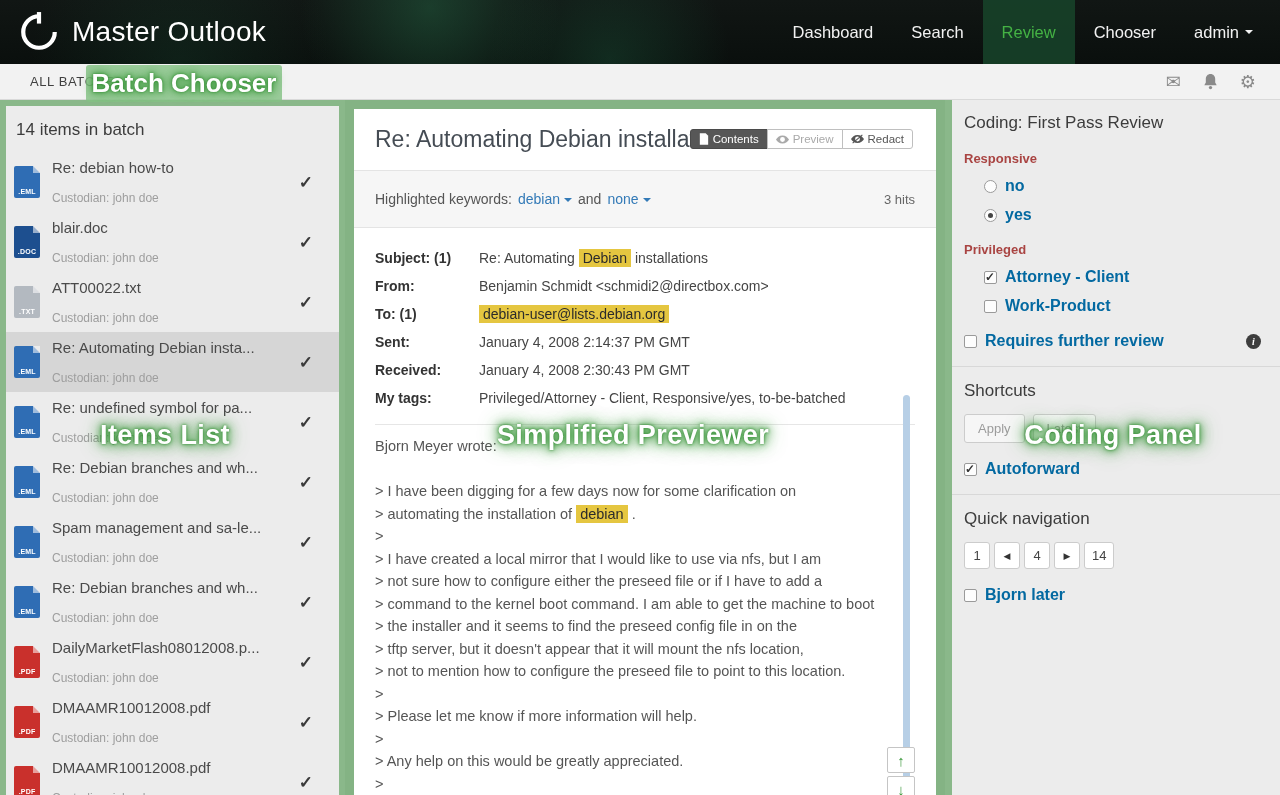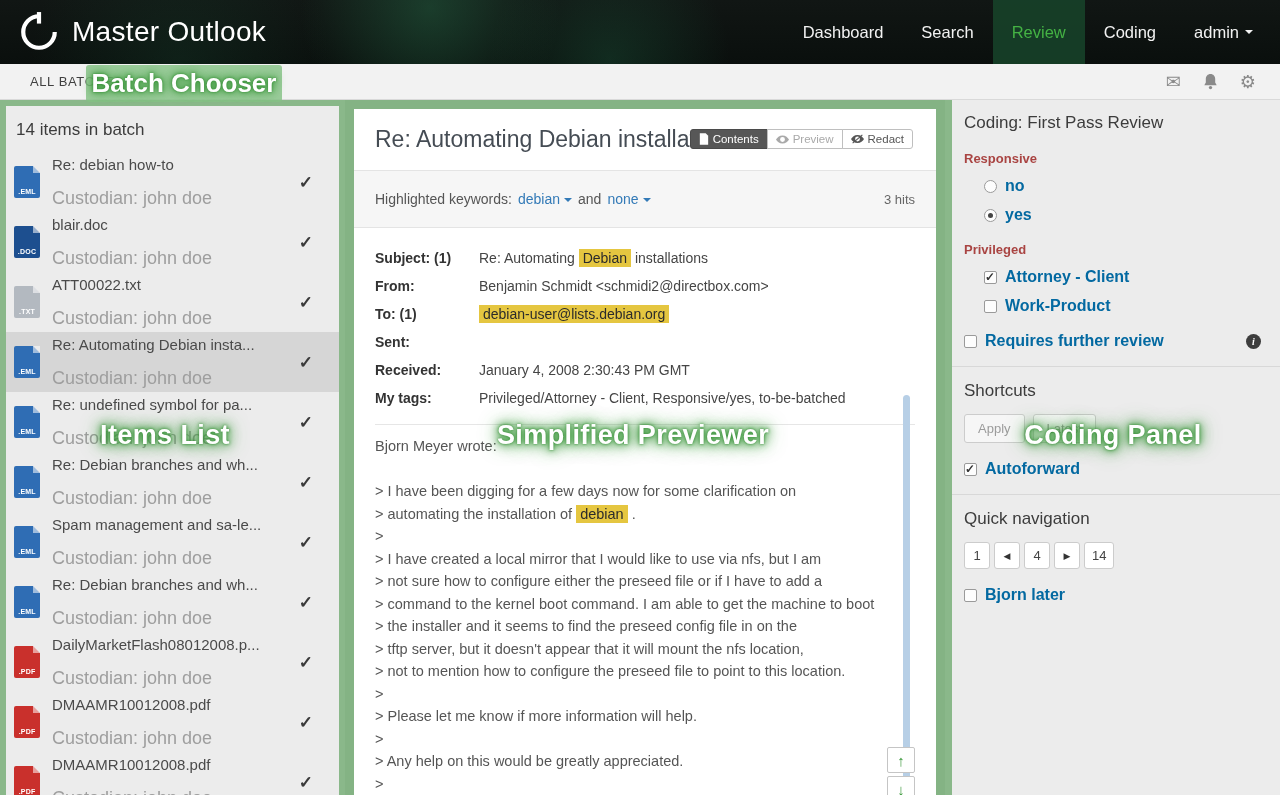--- a/index.html
+++ b/index.html
@@ -48,21 +48,21 @@
   .file-icon::after { content:''; position:absolute; top:0; right:0; width:0; height:0;
     border-top:7px solid #ececec; border-left:7px solid rgba(255,255,255,.55); }
   .file-ext { position:absolute; bottom:3px; left:0; right:0; text-align:center;
     font-size:7px; font-weight:bold; color:#fff; letter-spacing:.2px; }
   .ft-eml { background:#2f6db4; }
   .ft-doc { background:#1d4f8f; }
   .ft-txt { background:#b3b9c0; }
   .ft-pdf { background:#c9302c; }
   .item-text { flex:1; margin-left:12px; min-width:0; }
   .item-title { font-size:15px; color:#4a4a4a; white-space:nowrap; overflow:hidden; }
-  .item-custodian { font-size:18px; color:#9e9e9e; margin-top:15px; }
+  .item-custodian { font-size:12px; color:#9e9e9e; margin-top:15px; }
   .item-check { font-size:17px; font-weight:bold; color:#3a3a3a; margin:0 26px 0 8px; }
 
   
   .previewer { width:600px; height:720px; background:#fff;
     border:9px solid rgba(122,172,122,.92); position:relative; overflow:hidden;
     padding:0 21px; }
   .prev-title-row { margin-top:17px; height:32px; position:relative; }
   .prev-title { font-size:23px; color:#454c54; white-space:nowrap; overflow:hidden; width:325px; }
   .view-toggle { position:absolute; top:3px; right:2px; display:flex; }
   .vbtn { display:inline-flex; align-items:center; gap:4px; font-size:11.5px;
@@ -154,21 +154,21 @@
       <svg class="brand-logo" viewBox="0 0 40 40">
         <path d="M 20 5 A 15 15 0 1 0 35 20" fill="none" stroke="#ffffff" stroke-width="4"></path>
         <line x1="20" y1="1" x2="20" y2="12" stroke="#ffffff" stroke-width="4"></line>
       </svg>
       <span class="brand-text">Master Outlook</span>
     </div>
     <nav class="nav-menu">
         <div class="nav-item">Dashboard</div>
         <div class="nav-item">Search</div>
         <div class="nav-item active">Review</div>
-        <div class="nav-item">Coding</div>
+        <div class="nav-item">Chooser</div>
         <div class="nav-item">admin<span class="caret"></span></div>
       </nav>
   </header>
 
   <div class="subbar">
     <span class="batch-label">ALL BATCHES</span>
     <div class="subbar-icons">
       <span class="txt-icon">✉</span>
       <svg width="15" height="17" viewBox="0 0 16 18">
         <path d="M8 1c-3 0-5 2.3-5 5.2V10l-1.6 3h13.2L13 10V6.2C13 3.3 11 1 8 1z" fill="#8a8a8a"></path>
@@ -344,20 +344,21 @@
           <div class="meta-row">
             <span class="meta-label">From:</span>
             <span class="meta-value">Benjamin Schmidt &lt;schmidi2@directbox.com&gt;</span>
           </div>
           <div class="meta-row">
             <span class="meta-label">To: (1)</span>
             <span class="meta-value"><span class="hl">debian-user@lists.debian.org</span></span>
           </div>
           <div class="meta-row">
             <span class="meta-label">Sent:</span>
+            <span class="meta-value">January 4, 2008 2:14:37 PM GMT</span>
           </div>
           <div class="meta-row">
             <span class="meta-label">Received:</span>
             <span class="meta-value">January 4, 2008 2:30:43 PM GMT</span>
           </div>
           <div class="meta-row">
             <span class="meta-label">My tags:</span>
             <span class="meta-value">Privileged/Attorney - Client, Responsive/yes, to-be-batched</span>
           </div>
         </div>

